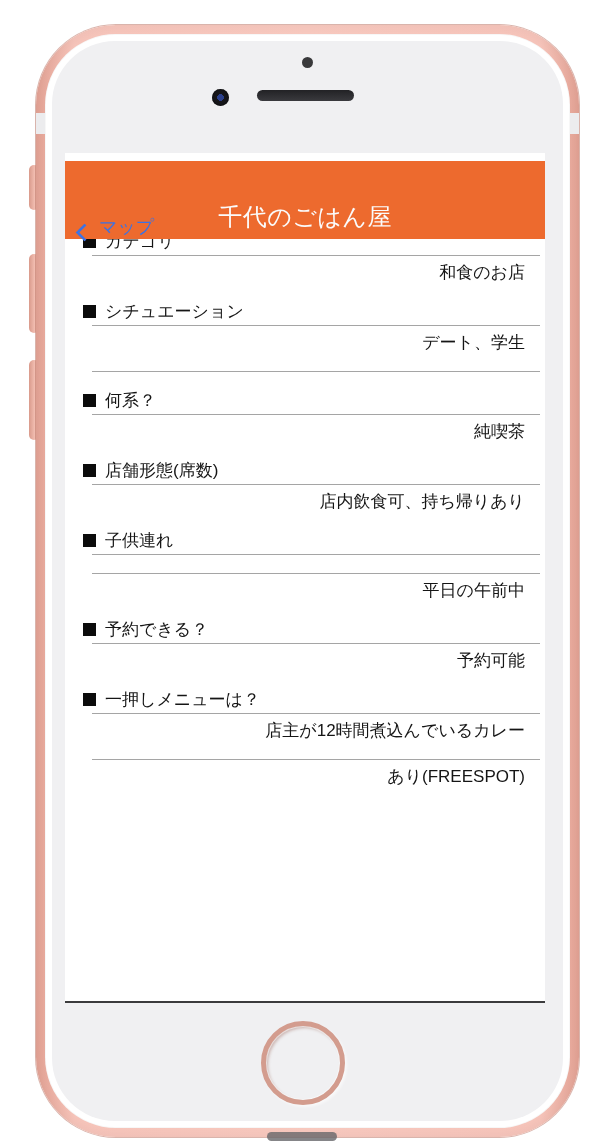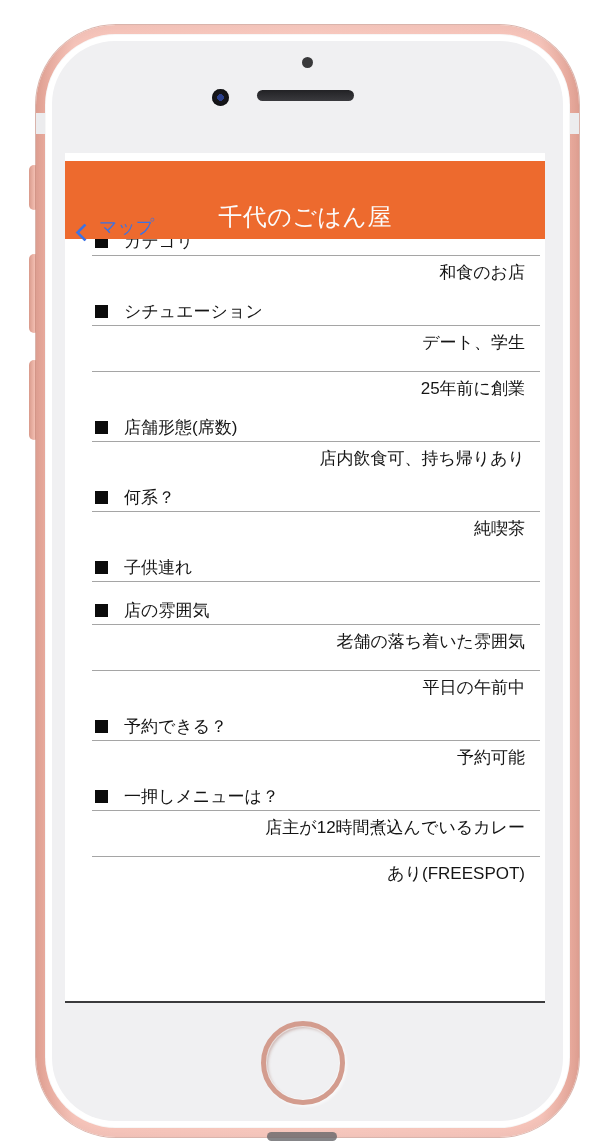--- a/index.html
+++ b/index.html
@@ -82,21 +82,21 @@
   }
   .back-label{font-size:18px;color:var(--back-link);}
   .nav-title{
     position:absolute;left:0;top:0;width:100%;height:44px;line-height:44px;
     text-align:center;color:#FBFBFB;font-size:24px;letter-spacing:.5px;
   }
 
   .qa-list{position:absolute;top:78px;left:0;width:100%;z-index:1;}
   .qa-item{margin-bottom:18px;}
   .qa-label{
-    padding-left:30px;display:flex;align-items:center;gap:16px;
+    padding-left:18px;display:flex;align-items:center;gap:9px;
     font-size:17px;line-height:21px;color:#151515;
   }
   .bullet-square{width:13px;height:13px;background:#0b0b0b;flex:0 0 auto;}
   .qa-divider{margin:3px 5px 0 27px;height:1px;background:#A5A5A5;}
   .qa-value{
     margin-top:6px;padding-right:20px;text-align:right;
     font-size:17px;line-height:21px;color:#151515;
   }
 </style>
 </head>
@@ -148,57 +148,48 @@
                   <div class="qa-label">
                     <span class="bullet-square"></span>
                     <span>シチュエーション</span>
                   </div>
                   <div class="qa-divider"></div>
                   <div class="qa-value">デート、学生</div>
                 </div>
 
                 <div class="qa-item">
                   <div class="qa-divider"></div>
-                  <div class="qa-value">25年前に創業</div>
+                </div>
+
+                <div class="qa-item">
+                  <div class="qa-label">
+                    <span class="bullet-square"></span>
+                    <span>何系？</span>
+                  </div>
+                  <div class="qa-divider"></div>
+                  <div class="qa-value">純喫茶</div>
                 </div>
 
                 <div class="qa-item">
                   <div class="qa-label">
                     <span class="bullet-square"></span>
                     <span>店舗形態(席数)</span>
                   </div>
                   <div class="qa-divider"></div>
                   <div class="qa-value">店内飲食可、持ち帰りあり</div>
                 </div>
 
                 <div class="qa-item">
                   <div class="qa-label">
                     <span class="bullet-square"></span>
-                    <span>何系？</span>
-                  </div>
-                  <div class="qa-divider"></div>
-                  <div class="qa-value">純喫茶</div>
-                </div>
-
-                <div class="qa-item">
-                  <div class="qa-label">
-                    <span class="bullet-square"></span>
                     <span>子供連れ</span>
                   </div>
                   <div class="qa-divider"></div>
                 </div>
 
-                <div class="qa-item">
-                  <div class="qa-label">
-                    <span class="bullet-square"></span>
-                    <span>店の雰囲気</span>
-                  </div>
-                  <div class="qa-divider"></div>
-                  <div class="qa-value">老舗の落ち着いた雰囲気</div>
-                </div>
 
                 <div class="qa-item">
                   <div class="qa-divider"></div>
                   <div class="qa-value">平日の午前中</div>
                 </div>
 
                 <div class="qa-item">
                   <div class="qa-label">
                     <span class="bullet-square"></span>
                     <span>予約できる？</span>

